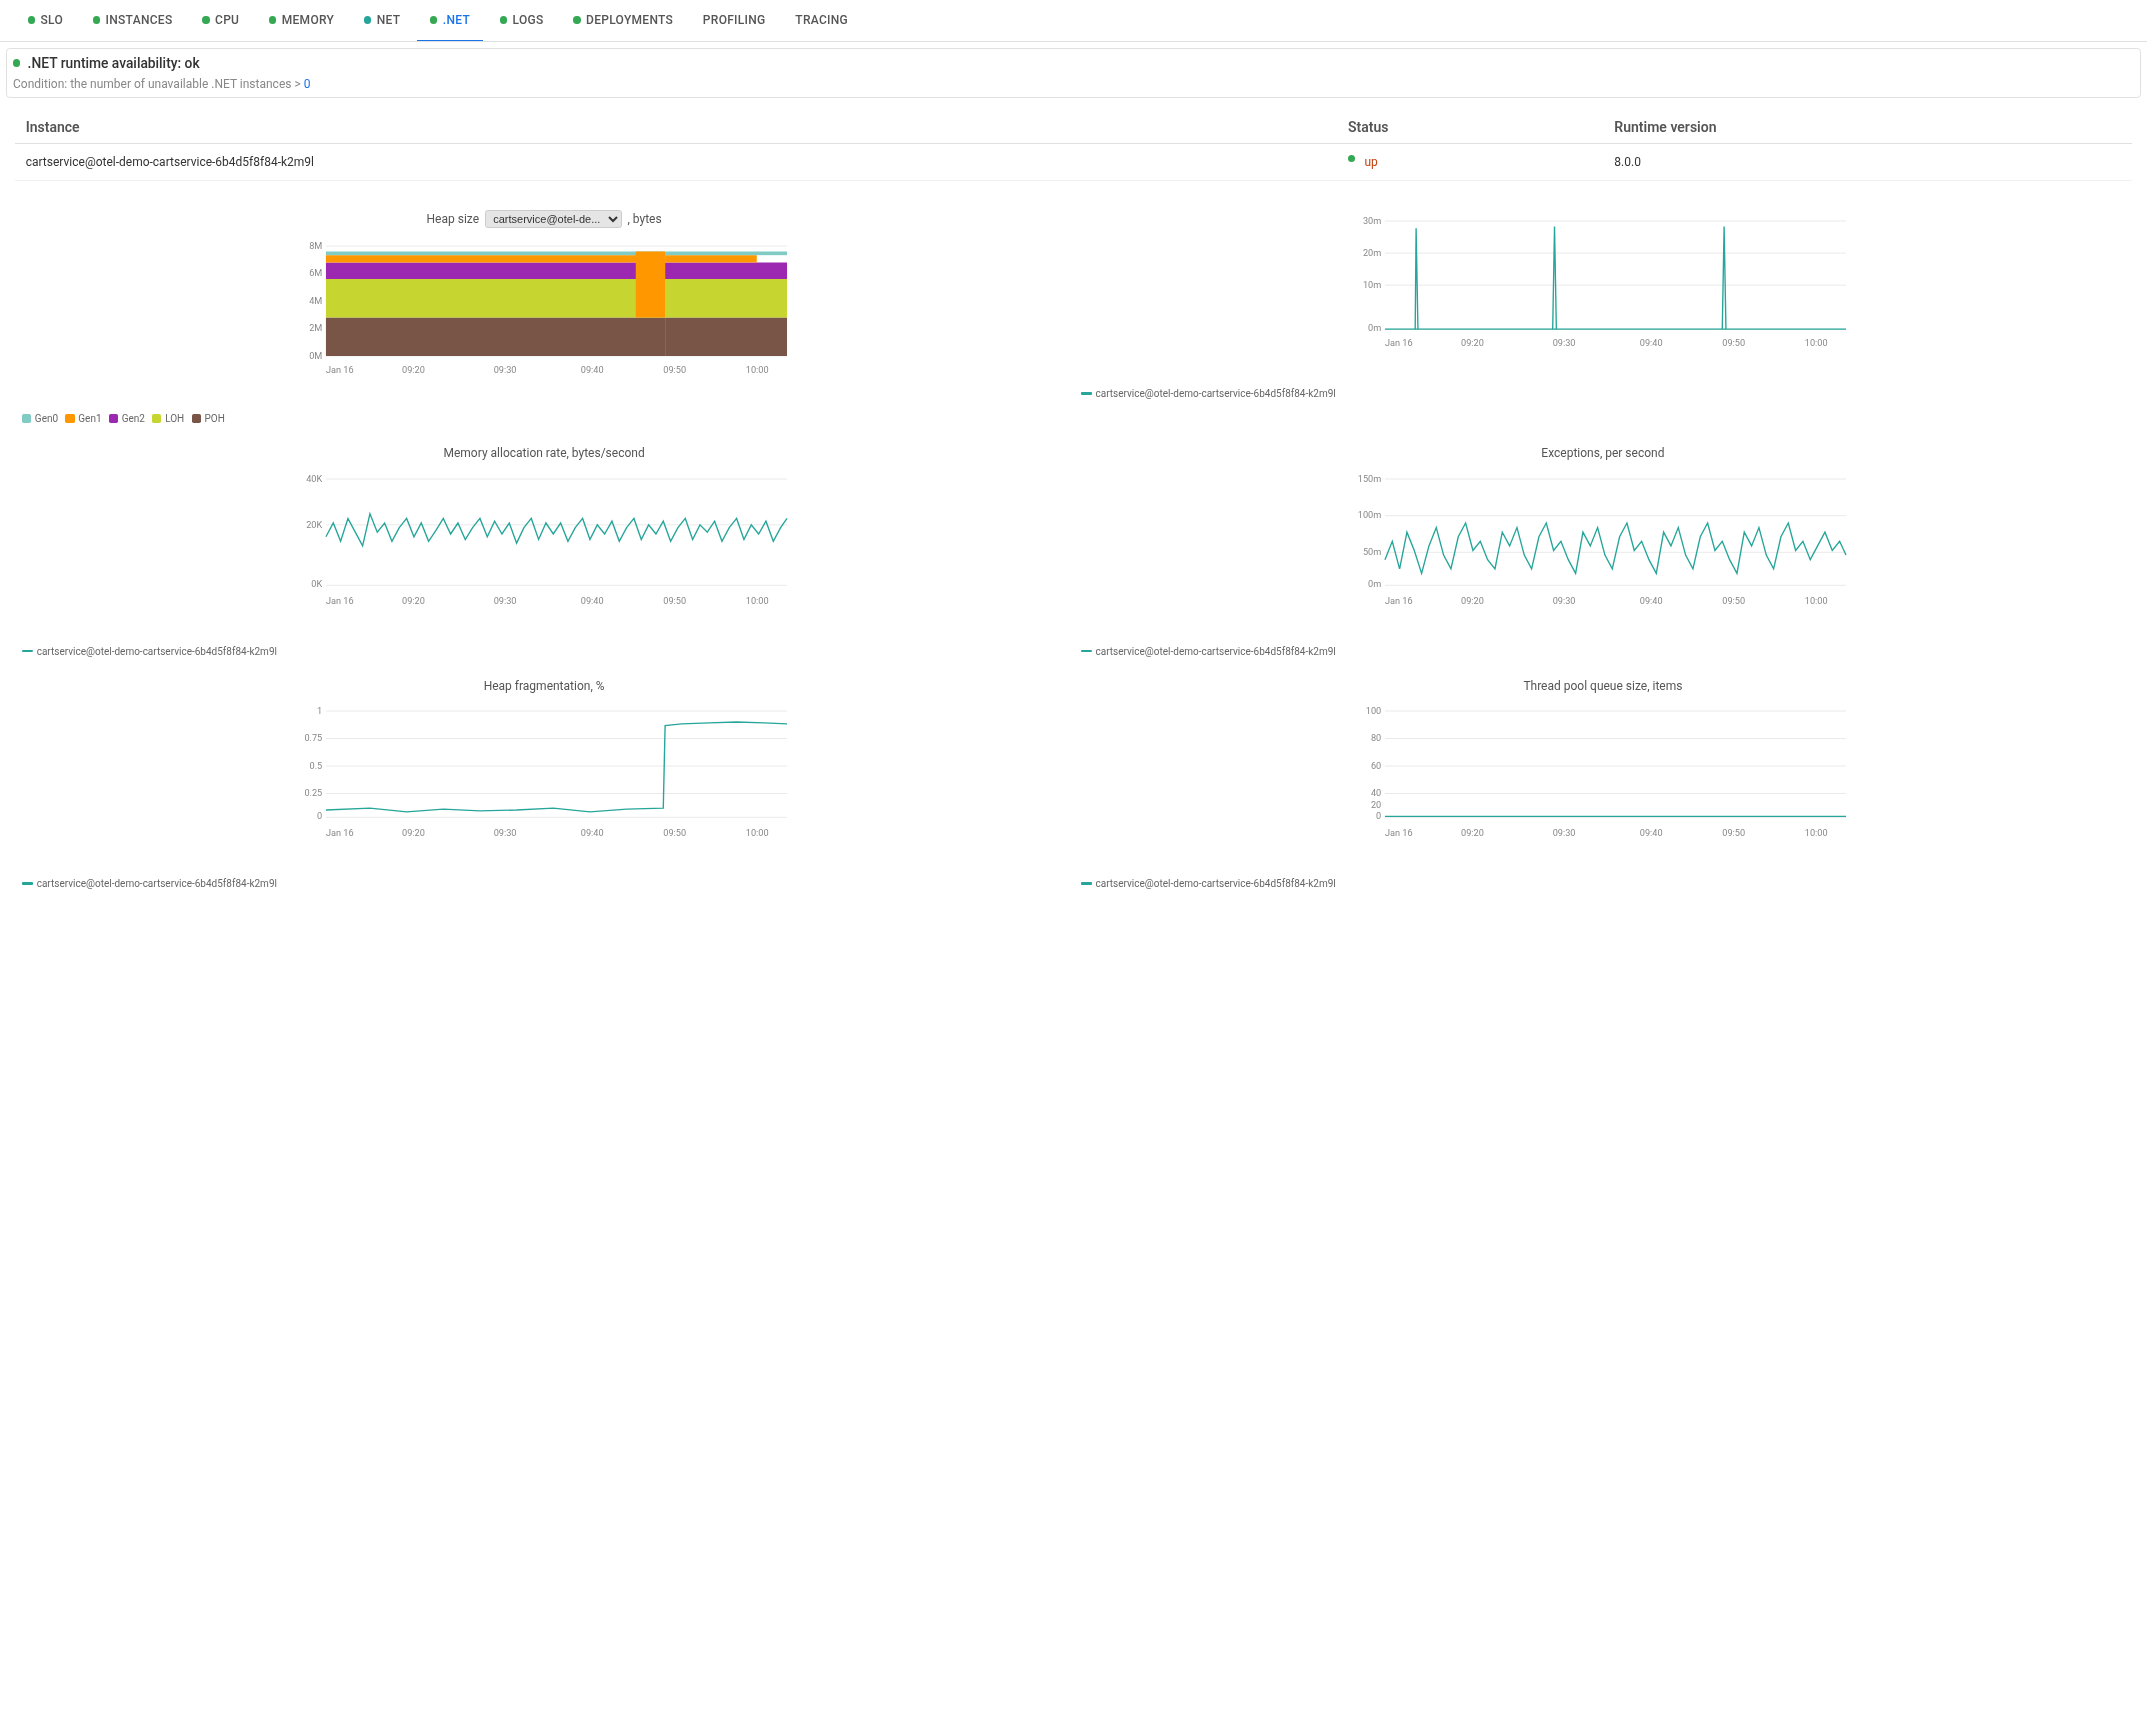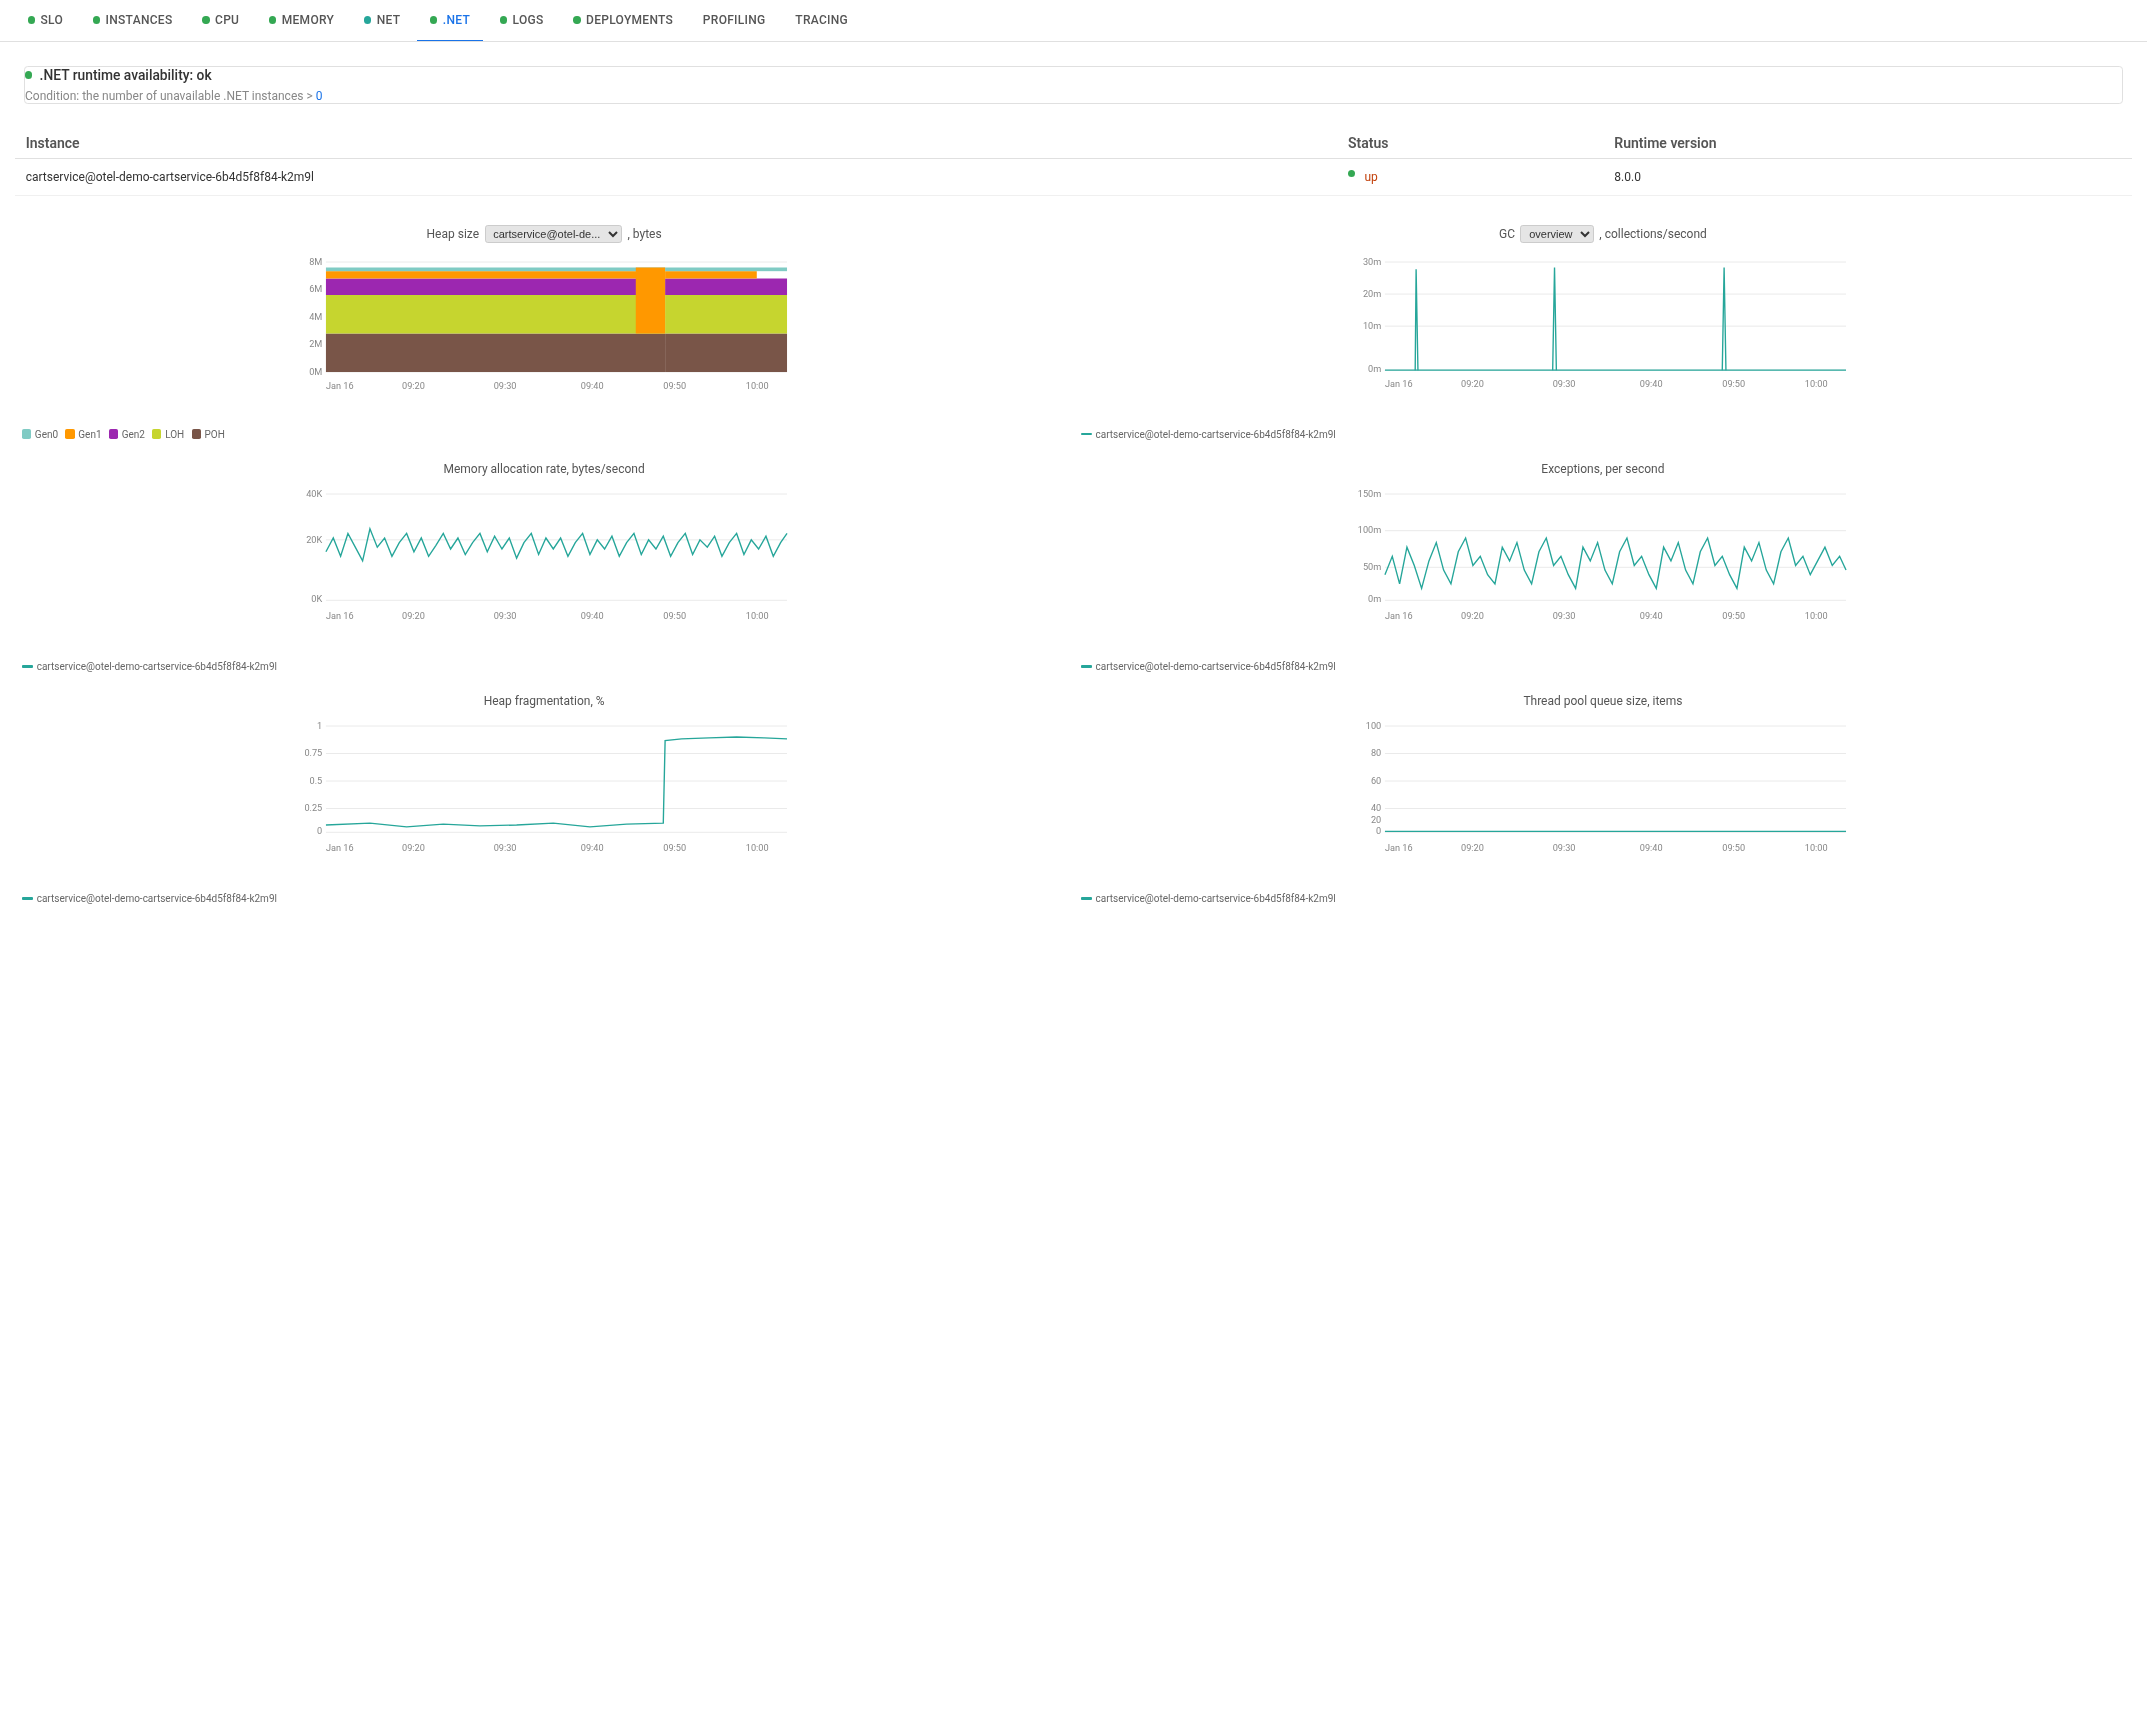--- a/index.html
+++ b/index.html
@@ -7,21 +7,21 @@
 
     
     .nav-tabs { display: flex; align-items: flex-start; border-bottom: 0.9px solid #e0e0e0; padding: 0 14.7px; gap: 3.7px; }
     .nav-tab { display: flex; align-items: center; gap: 5.5px; padding: 13px 13px; cursor: pointer; font-size: 12px; color: #555; border-bottom: 1.8px solid transparent; text-transform: uppercase; font-weight: 500; letter-spacing: 0.3px; white-space: nowrap; }
     .nav-tab.active { color: #1a73e8; border-bottom: 1.8px solid #1a73e8; }
     .nav-dot { width: 7.3px; height: 7.3px; border-radius: 50%; display: inline-block; }
     .dot-green { background: #34a853; }
     .dot-teal { background: #26a69a; }
 
     
-    .status-panel { margin: 24px; padding: 0; border: 0.9px solid #e0e0e0; border-radius: 3.7px; }
+    .status-panel { margin: 6px; padding: 6px; border: 0.9px solid #e0e0e0; border-radius: 3.7px; }
     .status-title { display: flex; align-items: center; gap: 7.3px; font-size: 13.8px; font-weight: 500; margin-bottom: 5.5px; }
     .status-condition { color: #888; font-size: 12px; }
     .status-condition a { color: #1a73e8; text-decoration: none; }
 
     
     .table-container { margin: 14.7px; }
     .instances-table { width: 100%; border-collapse: collapse; }
     .instances-table th { text-align: left; padding: 7.3px 11px; font-weight: 600; color: #555; border-bottom: 0.9px solid #e0e0e0; font-size: 14px; }
     .instances-table td { padding: 11px 11px; border-bottom: 0.9px solid #f0f0f0; font-size: 12px; }
     .status-up { display: flex; align-items: flex-start; gap: 9px; color: #c2410c; }
@@ -186,27 +186,20 @@
         </div>
         <div class="legend-item">
           <span class="legend-dot" style="background:#795548"></span>
           <span>POH</span>
         </div>
       </div>
     </div>
   </div>
 
   <div class="chart-panel">
-    <div class="chart-title">
-      <span>GC</span>
-      <select class="chart-select">
-        <option>overview</option>
-      </select>
-      <span>, collections/second</span>
-    </div>
     <div class="chart-area">
       <svg width="100%" height="165" viewBox="0 0 540 180" style="font-size:13px">
 
         <text x="28" y="15" font-size="10" fill="#888" text-anchor="end">30m</text>
         <text x="28" y="50" font-size="10" fill="#888" text-anchor="end">20m</text>
         <text x="28" y="85" font-size="10" fill="#888" text-anchor="end">10m</text>
         <text x="28" y="132" font-size="10" fill="#888" text-anchor="end">0m</text>
 
         <line x1="32" y1="12" x2="535" y2="12" stroke="#e8e8e8" stroke-width="1"></line>
         <line x1="32" y1="47" x2="535" y2="47" stroke="#e8e8e8" stroke-width="1"></line>

